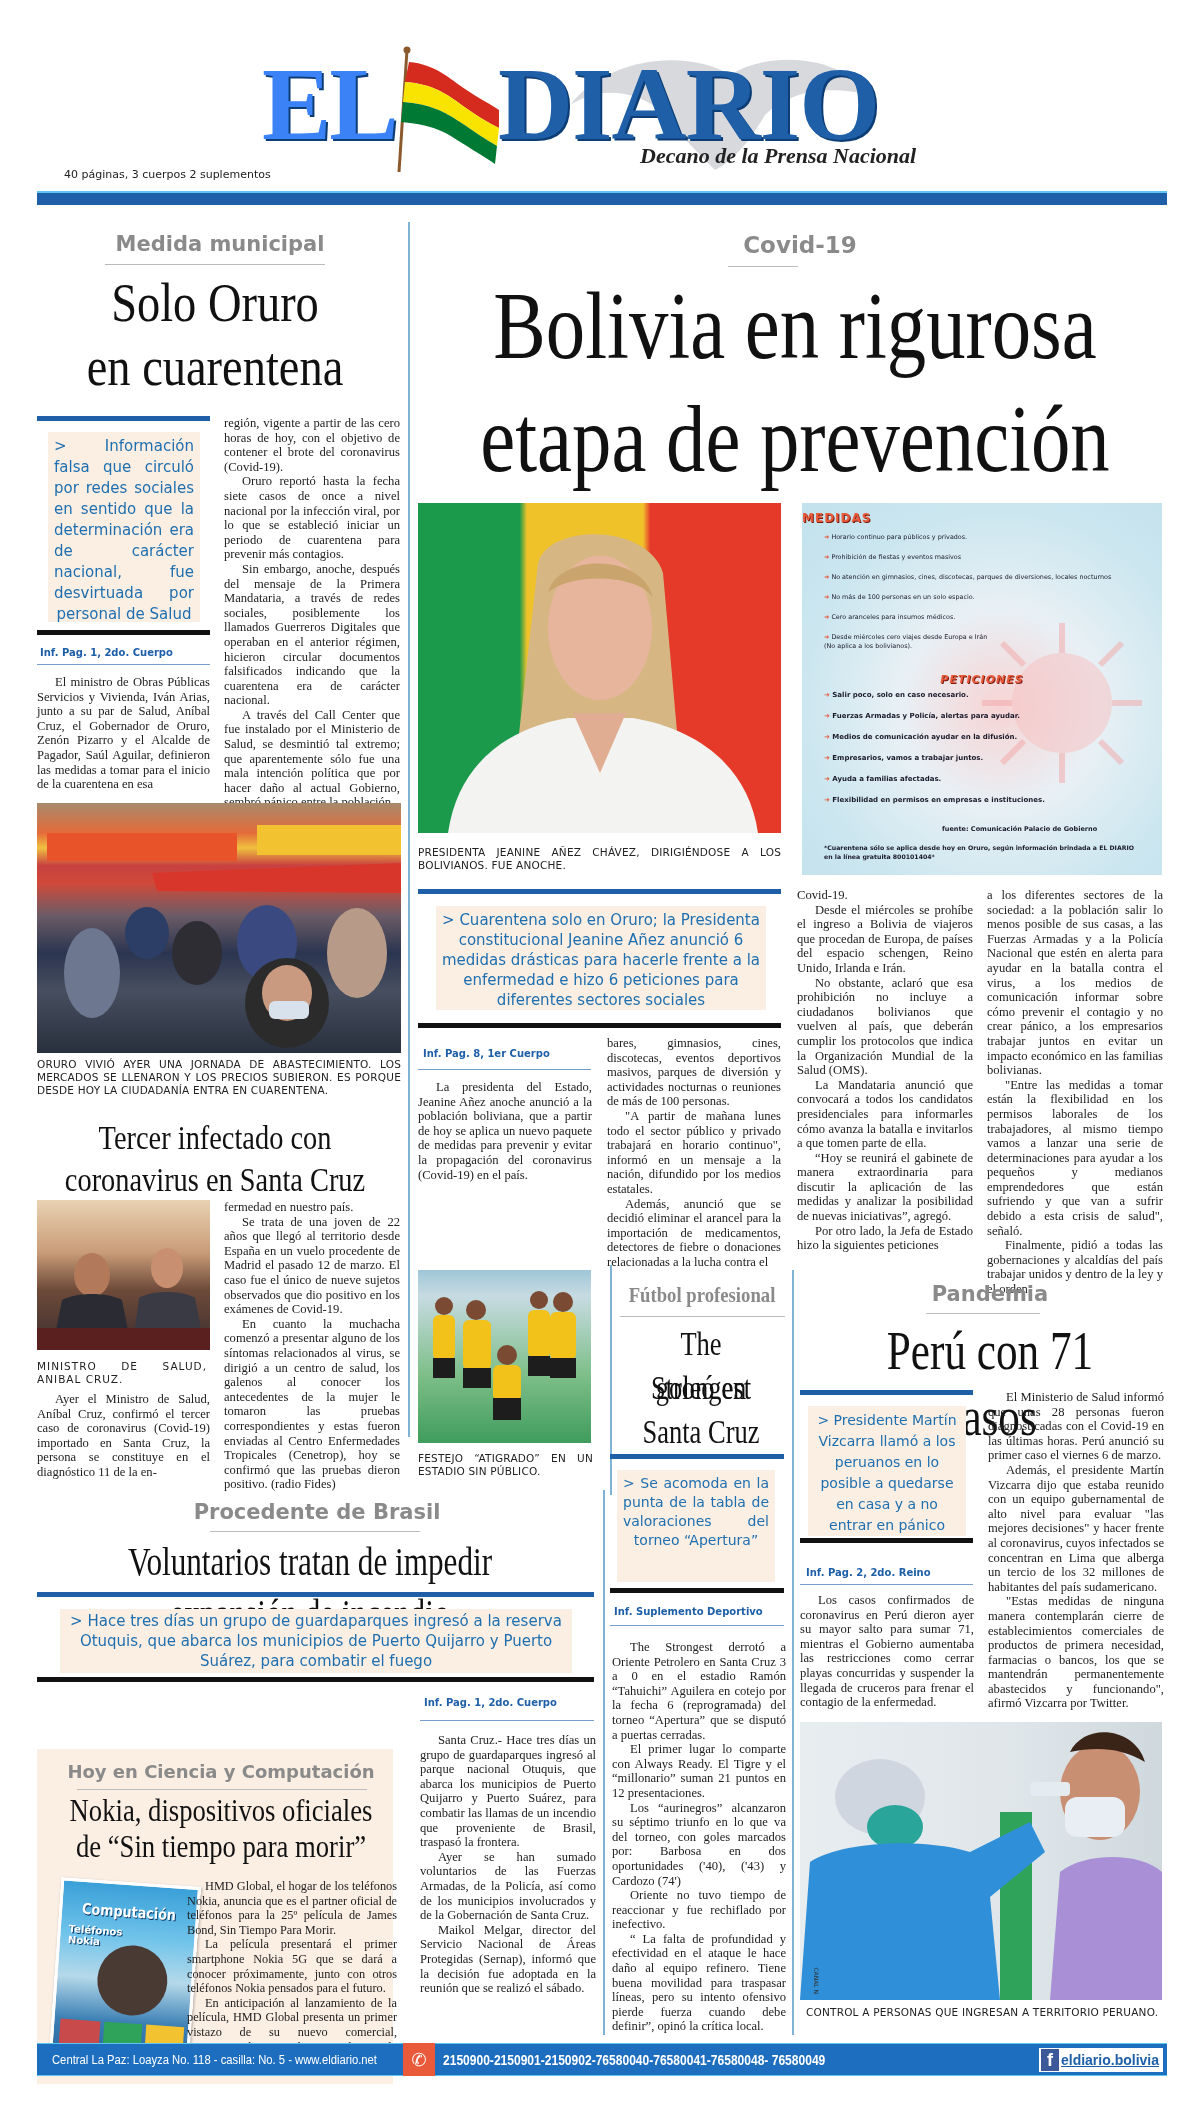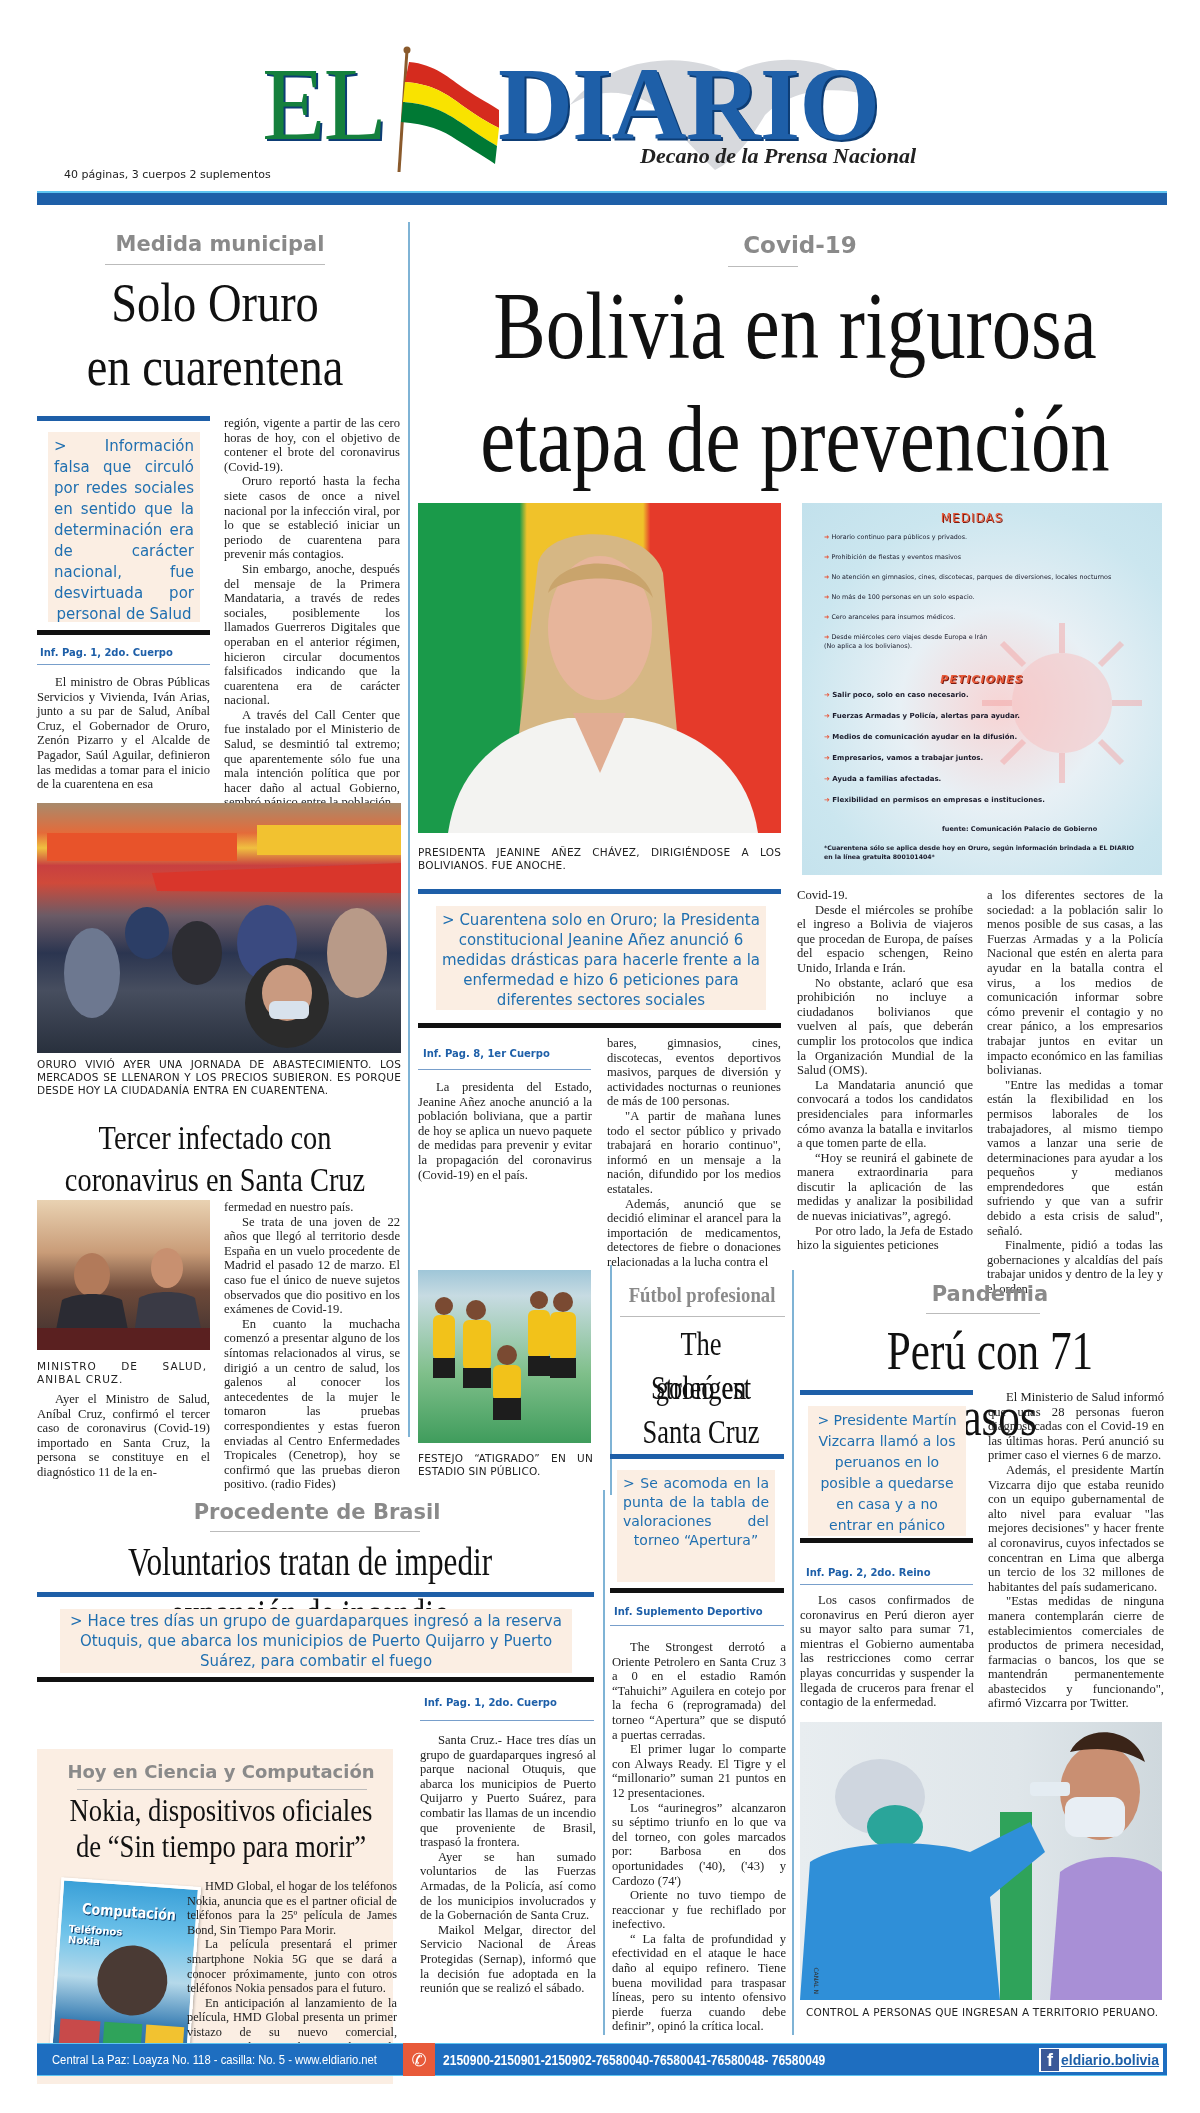--- a/index.html
+++ b/index.html
@@ -22,21 +22,21 @@
 .credit{position:absolute;right:-2px;bottom:6px;font-family:"DejaVu Sans",sans-serif;font-size:6px;color:#333;transform:rotate(90deg);transform-origin:right bottom}
 </style>
 </head>
 <body>
 
 <div class="abs" style="left:0;top:0;width:1200px;height:215px">
 
   <svg class="abs" style="left:550px;top:45px" width="330" height="130" viewBox="0 0 330 130">
     <path d="M20 60 C60 10,140 5,180 30 C220 5,290 10,320 50 C280 40,240 45,215 70 C200 95,185 115,165 125 C150 110,130 90,115 70 C90 45,50 40,20 60 Z" fill="#c9ccd1" opacity=".75"></path>
   </svg>
-  <div class="abs" style="left:262px;top:54px;font-family:'Liberation Serif',serif;font-weight:normal;font-size:104px;line-height:100px;color:#15803d;letter-spacing:-2px;text-shadow:2px 2px 0 #0d3d75">EL</div>
+  <div class="abs" style="left:262px;top:54px;font-family:'Liberation Serif',serif;font-weight:bold;font-size:104px;line-height:100px;color:#3b82f6;letter-spacing:-2px;text-shadow:2px 2px 0 #0d3d75">EL</div>
 
   <svg class="abs" style="left:395px;top:44px" width="120" height="130" viewBox="0 0 120 130">
     <line x1="12" y1="6" x2="4" y2="128" stroke="#8a5a2c" stroke-width="3"></line>
     <circle cx="12" cy="6" r="3.5" fill="#8a5a2c"></circle>
     <path d="M14 18 C40 20,55 35,70 45 C85 55,95 60,104 66 L104 84 C92 78,82 72,68 62 C52 50,38 40,10 38 Z" fill="#d52b1e"></path>
     <path d="M10 38 C38 40,52 50,68 62 C82 72,92 78,104 84 L102 102 C90 95,80 88,65 78 C50 68,35 60,8 58 Z" fill="#f9e300"></path>
     <path d="M8 58 C35 60,50 68,65 78 C80 88,90 95,102 102 L100 120 C88 112,78 106,62 96 C48 86,32 80,6 78 Z" fill="#007934"></path>
   </svg>
   <div class="abs" style="left:498px;top:54px;font-family:'Liberation Serif',serif;font-weight:bold;font-size:104px;line-height:100px;color:#1e5fa8;letter-spacing:-1px;text-shadow:2px 2px 0 #0d3d75">DIARIO</div>
   <div class="abs" style="left:640px;top:143px;font-family:'Liberation Serif',serif;font-style:italic;font-weight:bold;font-size:22px;color:#222">Decano de la Prensa Nacional</div>
@@ -139,21 +139,21 @@
         <line x1="90" y1="10" x2="90" y2="40"></line>
           <line x1="90" y1="140" x2="90" y2="170"></line>
         <line x1="10" y1="90" x2="40" y2="90"></line>
           <line x1="140" y1="90" x2="170" y2="90"></line>
         <line x1="30" y1="30" x2="52" y2="52"></line>
           <line x1="128" y1="128" x2="150" y2="150"></line>
         <line x1="150" y1="30" x2="128" y2="52"></line>
           <line x1="30" y1="150" x2="52" y2="128"></line>
       </g>
     </svg>
-    <div class="abs" style="left:0;top:8px;width:340px;text-align:center;font-weight:normal;font-size:12px;color:#e85a3a;text-shadow:1px 1px 0 #7a1a10;letter-spacing:1px">MEDIDAS</div>
+    <div class="abs" style="left:0;top:8px;width:340px;font-weight:bold;font-size:12px;color:#e85a3a;text-shadow:1px 1px 0 #7a1a10;letter-spacing:1px">MEDIDAS</div>
     <ul class="abs" style="left:22px;top:30px;width:330px;list-style:none;font-size:6.4px;font-weight:normal;line-height:9px">
       <li style="margin-bottom:11px"><span style="color:#e8563a">➜ </span><span>Horario continuo para públicos y privados.</span></li>
       <li style="margin-bottom:11px"><span style="color:#e8563a">➜ </span><span>Prohibición de fiestas y eventos masivos</span></li>
       <li style="margin-bottom:11px"><span style="color:#e8563a">➜ </span><span>No atención en gimnasios, cines, discotecas, parques de diversiones, locales nocturnos</span></li>
       <li style="margin-bottom:11px"><span style="color:#e8563a">➜ </span><span>No más de 100 personas en un solo espacio.</span></li>
       <li style="margin-bottom:11px"><span style="color:#e8563a">➜ </span><span>Cero aranceles para insumos médicos.</span></li>
       <li style="margin-bottom:11px;width:170px"><span style="color:#e8563a">➜ </span><span>Desde miércoles cero viajes desde Europa e Irán (No aplica a los bolivianos).</span></li>
     </ul>
     <div class="abs" style="left:0;top:170px;width:360px;text-align:center;font-weight:bold;font-style:italic;font-size:11px;color:#e85a3a;text-shadow:1px 1px 0 #7a1a10;letter-spacing:1px">PETICIONES</div>
     <ul class="abs" style="left:22px;top:188px;width:330px;list-style:none;font-size:7px;font-weight:bold;line-height:9px">

